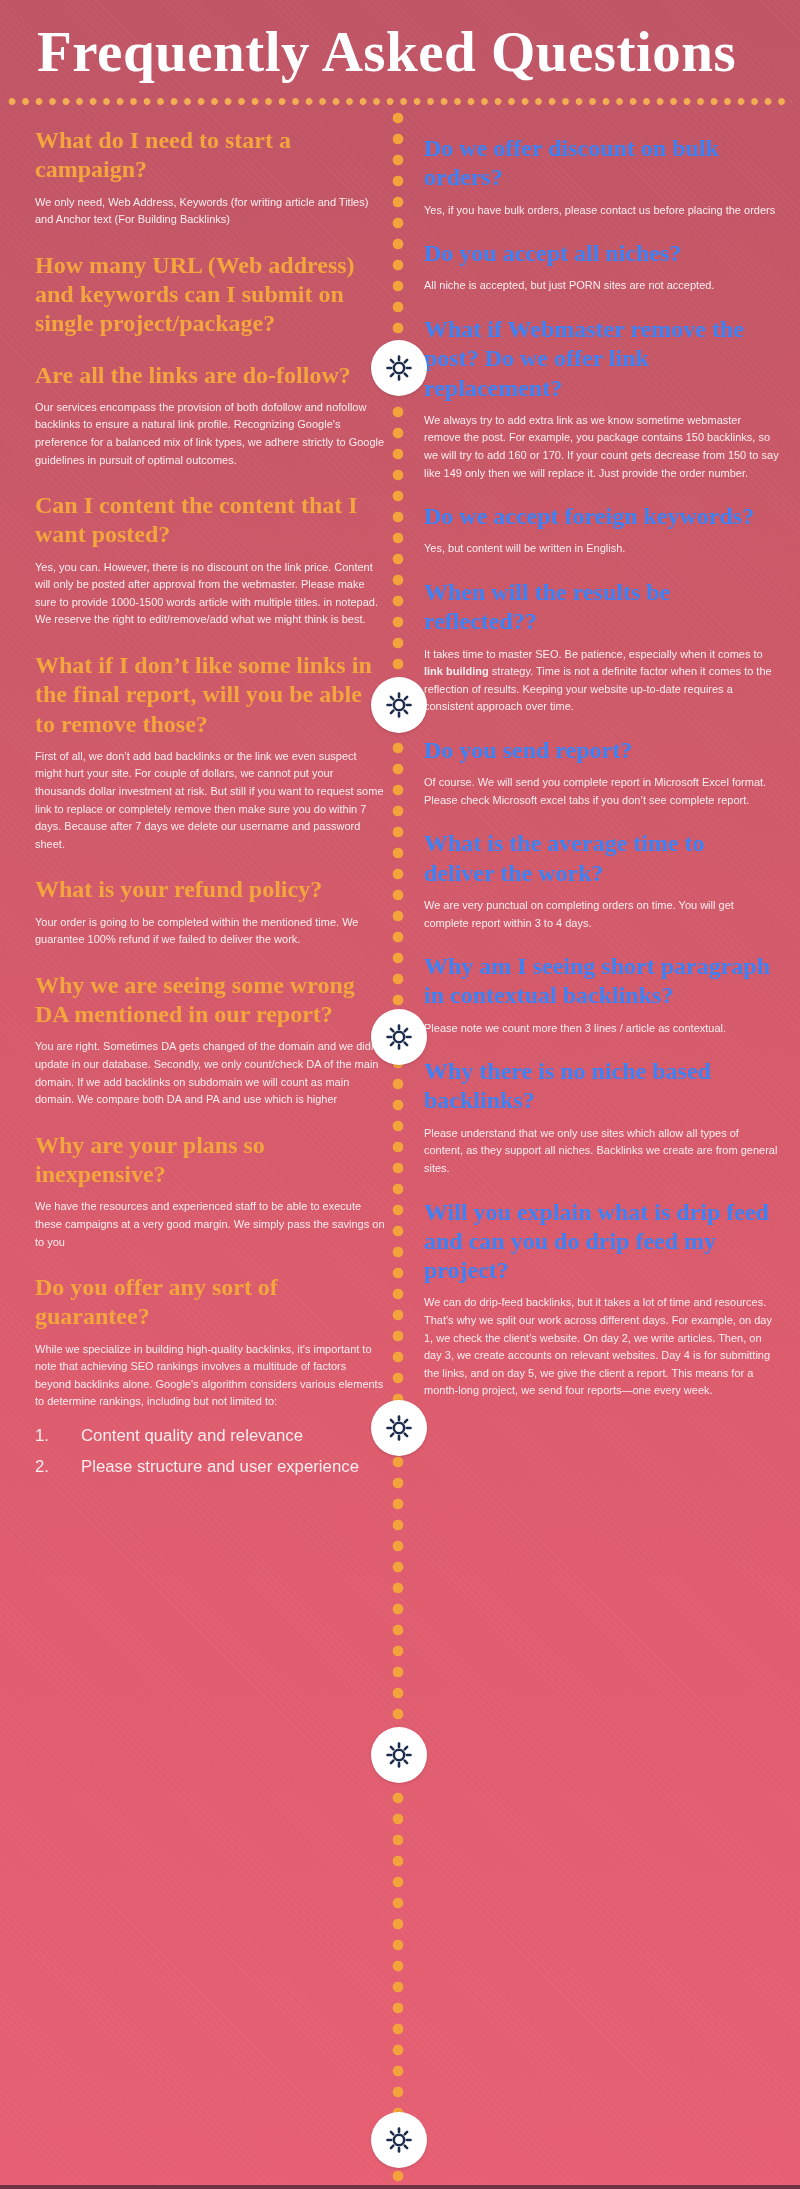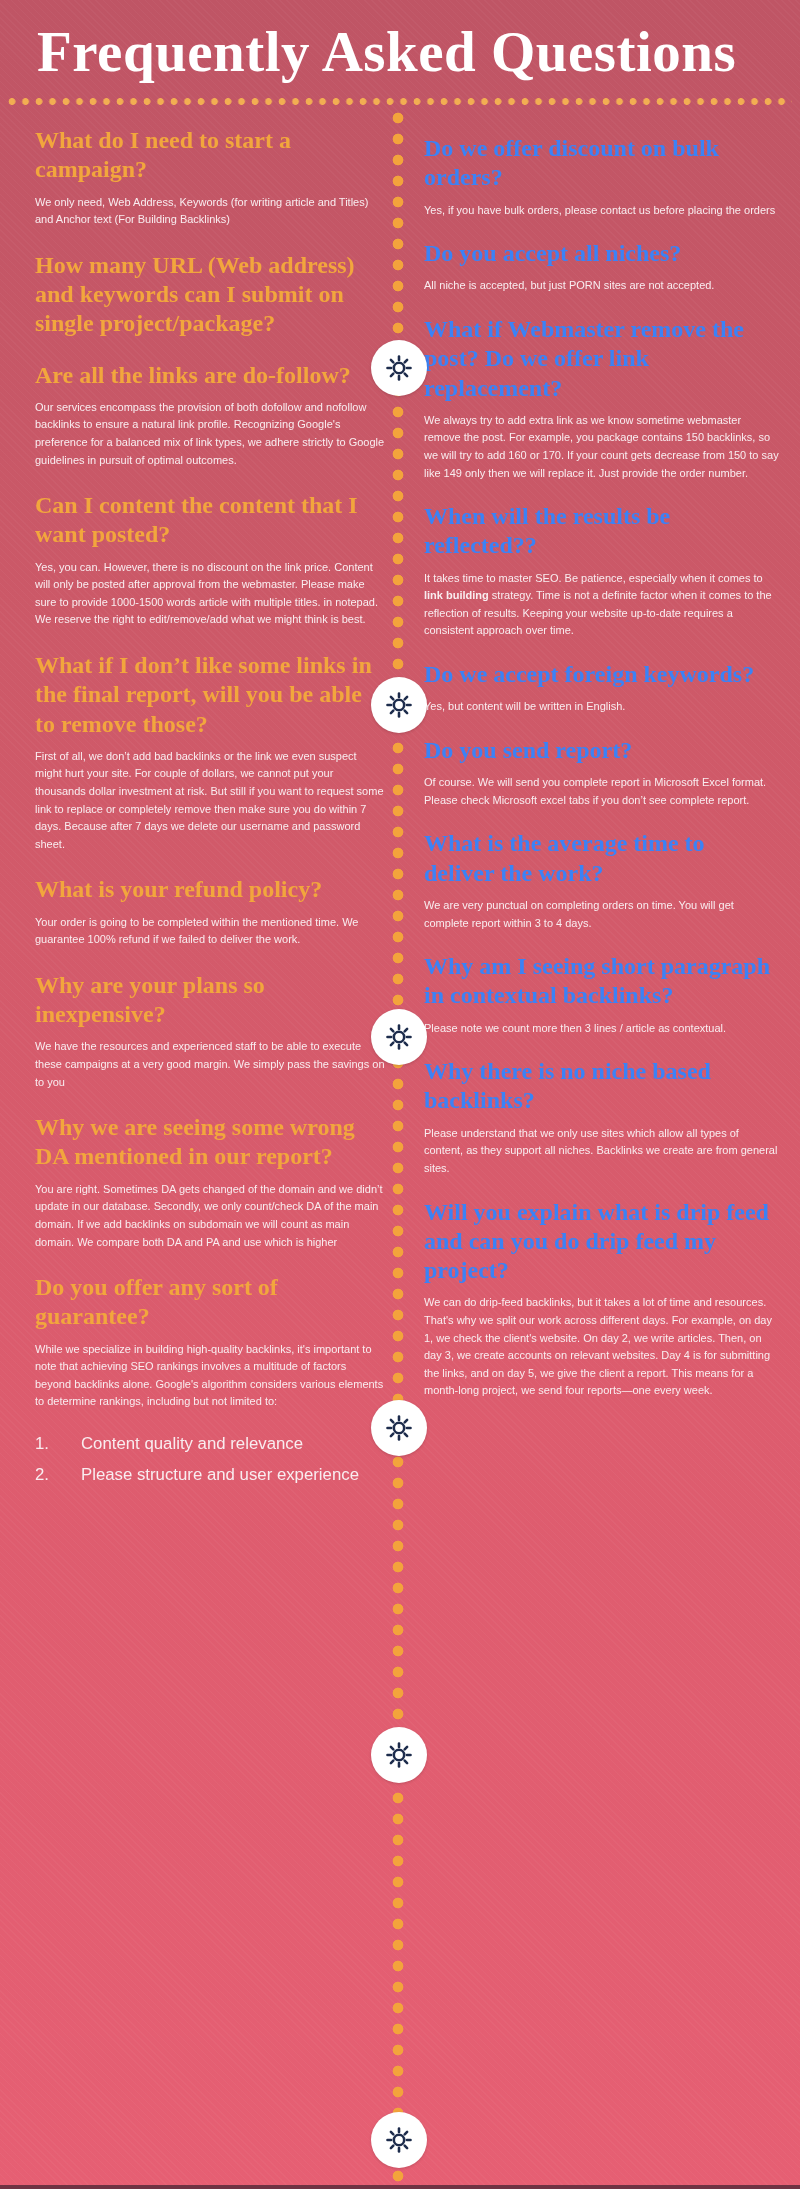--- a/index.html
+++ b/index.html
@@ -28,21 +28,21 @@
   .col{position:absolute;top:0;}
   .col-left{left:35px;width:350px;padding-top:8px;}
   .col-right{left:424px;width:356px;padding-top:16px;}
   h2.q{font-family:"Liberation Serif",serif;font-weight:bold;font-size:24px;
     line-height:1.22;margin:22px 0 9px;}
   .col-left h2.q{color:#f2a63d;}
   .col-right h2.q{color:#3b82f6;margin-top:20px;}
   .col .qa:first-child h2.q{margin-top:0;}
   p.a{color:#f9edf0;font-size:11px;line-height:1.6;margin:8px 0 5px;}
   .b{font-weight:bold;}
-  ol.guarantee{list-style:none;margin:20px 0 0;padding:0;color:#f9edf0;
+  ol.guarantee{list-style:none;margin:12px 0 0;padding:0;color:#f9edf0;
     font-size:16.8px;line-height:1.6;counter-reset:item;}
   ol.guarantee li{counter-increment:item;margin:0 0 4px;}
   ol.guarantee li::before{content:counter(item) ".";display:inline-block;width:46px;}
   .bottom-strip{position:absolute;left:0;bottom:0;width:800px;height:4px;background:#6f3343;}
 </style>
 </head>
 <body>
 
 <div class="texture"></div>
 
@@ -70,26 +70,26 @@
     </section>
     <section class="qa">
       <h2 class="q">What if I don’t like some links in the final report, will you be able to remove those?</h2>
       <p class="a">First of all, we don’t add bad backlinks or the link we even suspect might hurt your site. For couple of dollars, we cannot put your thousands dollar investment at risk. But still if you want to request some link to replace or completely remove then make sure you do within 7 days. Because after 7 days we delete our username and password sheet.</p>
     </section>
     <section class="qa">
       <h2 class="q">What is your refund policy?</h2>
       <p class="a">Your order is going to be completed within the mentioned time. We guarantee 100% refund if we failed to deliver the work.</p>
     </section>
     <section class="qa">
+      <h2 class="q">Why we are seeing some wrong DA mentioned in our report?</h2>
+      <p class="a">You are right. Sometimes DA gets changed of the domain and we didn’t update in our database. Secondly, we only count/check DA of the main domain. If we add backlinks on subdomain we will count as main domain. We compare both DA and PA and use which is higher</p>
+    </section>
+    <section class="qa">
       <h2 class="q">Why are your plans so inexpensive?</h2>
       <p class="a">We have the resources and experienced staff to be able to execute these campaigns at a very good margin. We simply pass the savings on to you</p>
-    </section>
-    <section class="qa">
-      <h2 class="q">Why we are seeing some wrong DA mentioned in our report?</h2>
-      <p class="a">You are right. Sometimes DA gets changed of the domain and we didn’t update in our database. Secondly, we only count/check DA of the main domain. If we add backlinks on subdomain we will count as main domain. We compare both DA and PA and use which is higher</p>
     </section>
     <section class="qa">
       <h2 class="q">Do you offer any sort of guarantee?</h2>
       <p class="a">While we specialize in building high-quality backlinks, it's important to note that achieving SEO rankings involves a multitude of factors beyond backlinks alone. Google's algorithm considers various elements to determine rankings, including but not limited to:</p>
       <ol class="guarantee">
         <li>Content quality and relevance</li>
         <li>Please structure and user experience</li>
 
       </ol>
     </section>
@@ -102,28 +102,28 @@
     </section>
     <section class="qa">
       <h2 class="q">Do you accept all niches?</h2>
       <p class="a">All niche is accepted, but just PORN sites are not accepted.</p>
     </section>
     <section class="qa">
       <h2 class="q">What if Webmaster remove the post? Do we offer link replacement?</h2>
       <p class="a">We always try to add extra link as we know sometime webmaster remove the post. For example, you package contains 150 backlinks, so we will try to add 160 or 170. If your count gets decrease from 150 to say like 149 only then we will replace it. Just provide the order number.</p>
     </section>
     <section class="qa">
+      <h2 class="q">Do we accept foreign keywords?</h2>
+      <p class="a">Yes, but content will be written in English.</p>
+    </section>
+    <section class="qa">
       <h2 class="q">When will the results be reflected??</h2>
       <p class="a"><span>It takes time to master SEO. Be patience, especially when it comes to </span><span class="b">link building</span><span> strategy. Time is not a definite factor when it comes to the reflection of results. Keeping your website up-to-date requires a consistent approach over time.</span></p>
     </section>
     <section class="qa">
-      <h2 class="q">Do we accept foreign keywords?</h2>
-      <p class="a">Yes, but content will be written in English.</p>
-    </section>
-    <section class="qa">
       <h2 class="q">Do you send report?</h2>
       <p class="a">Of course. We will send you complete report in Microsoft Excel format. Please check Microsoft excel tabs if you don’t see complete report.</p>
     </section>
     <section class="qa">
       <h2 class="q">What is the average time to deliver the work?</h2>
       <p class="a">We are very punctual on completing orders on time. You will get complete report within 3 to 4 days.</p>
     </section>
     <section class="qa">
       <h2 class="q">Why am I seeing short paragraph in contextual backlinks?</h2>
       <p class="a">Please note we count more then 3 lines / article as contextual.</p>

